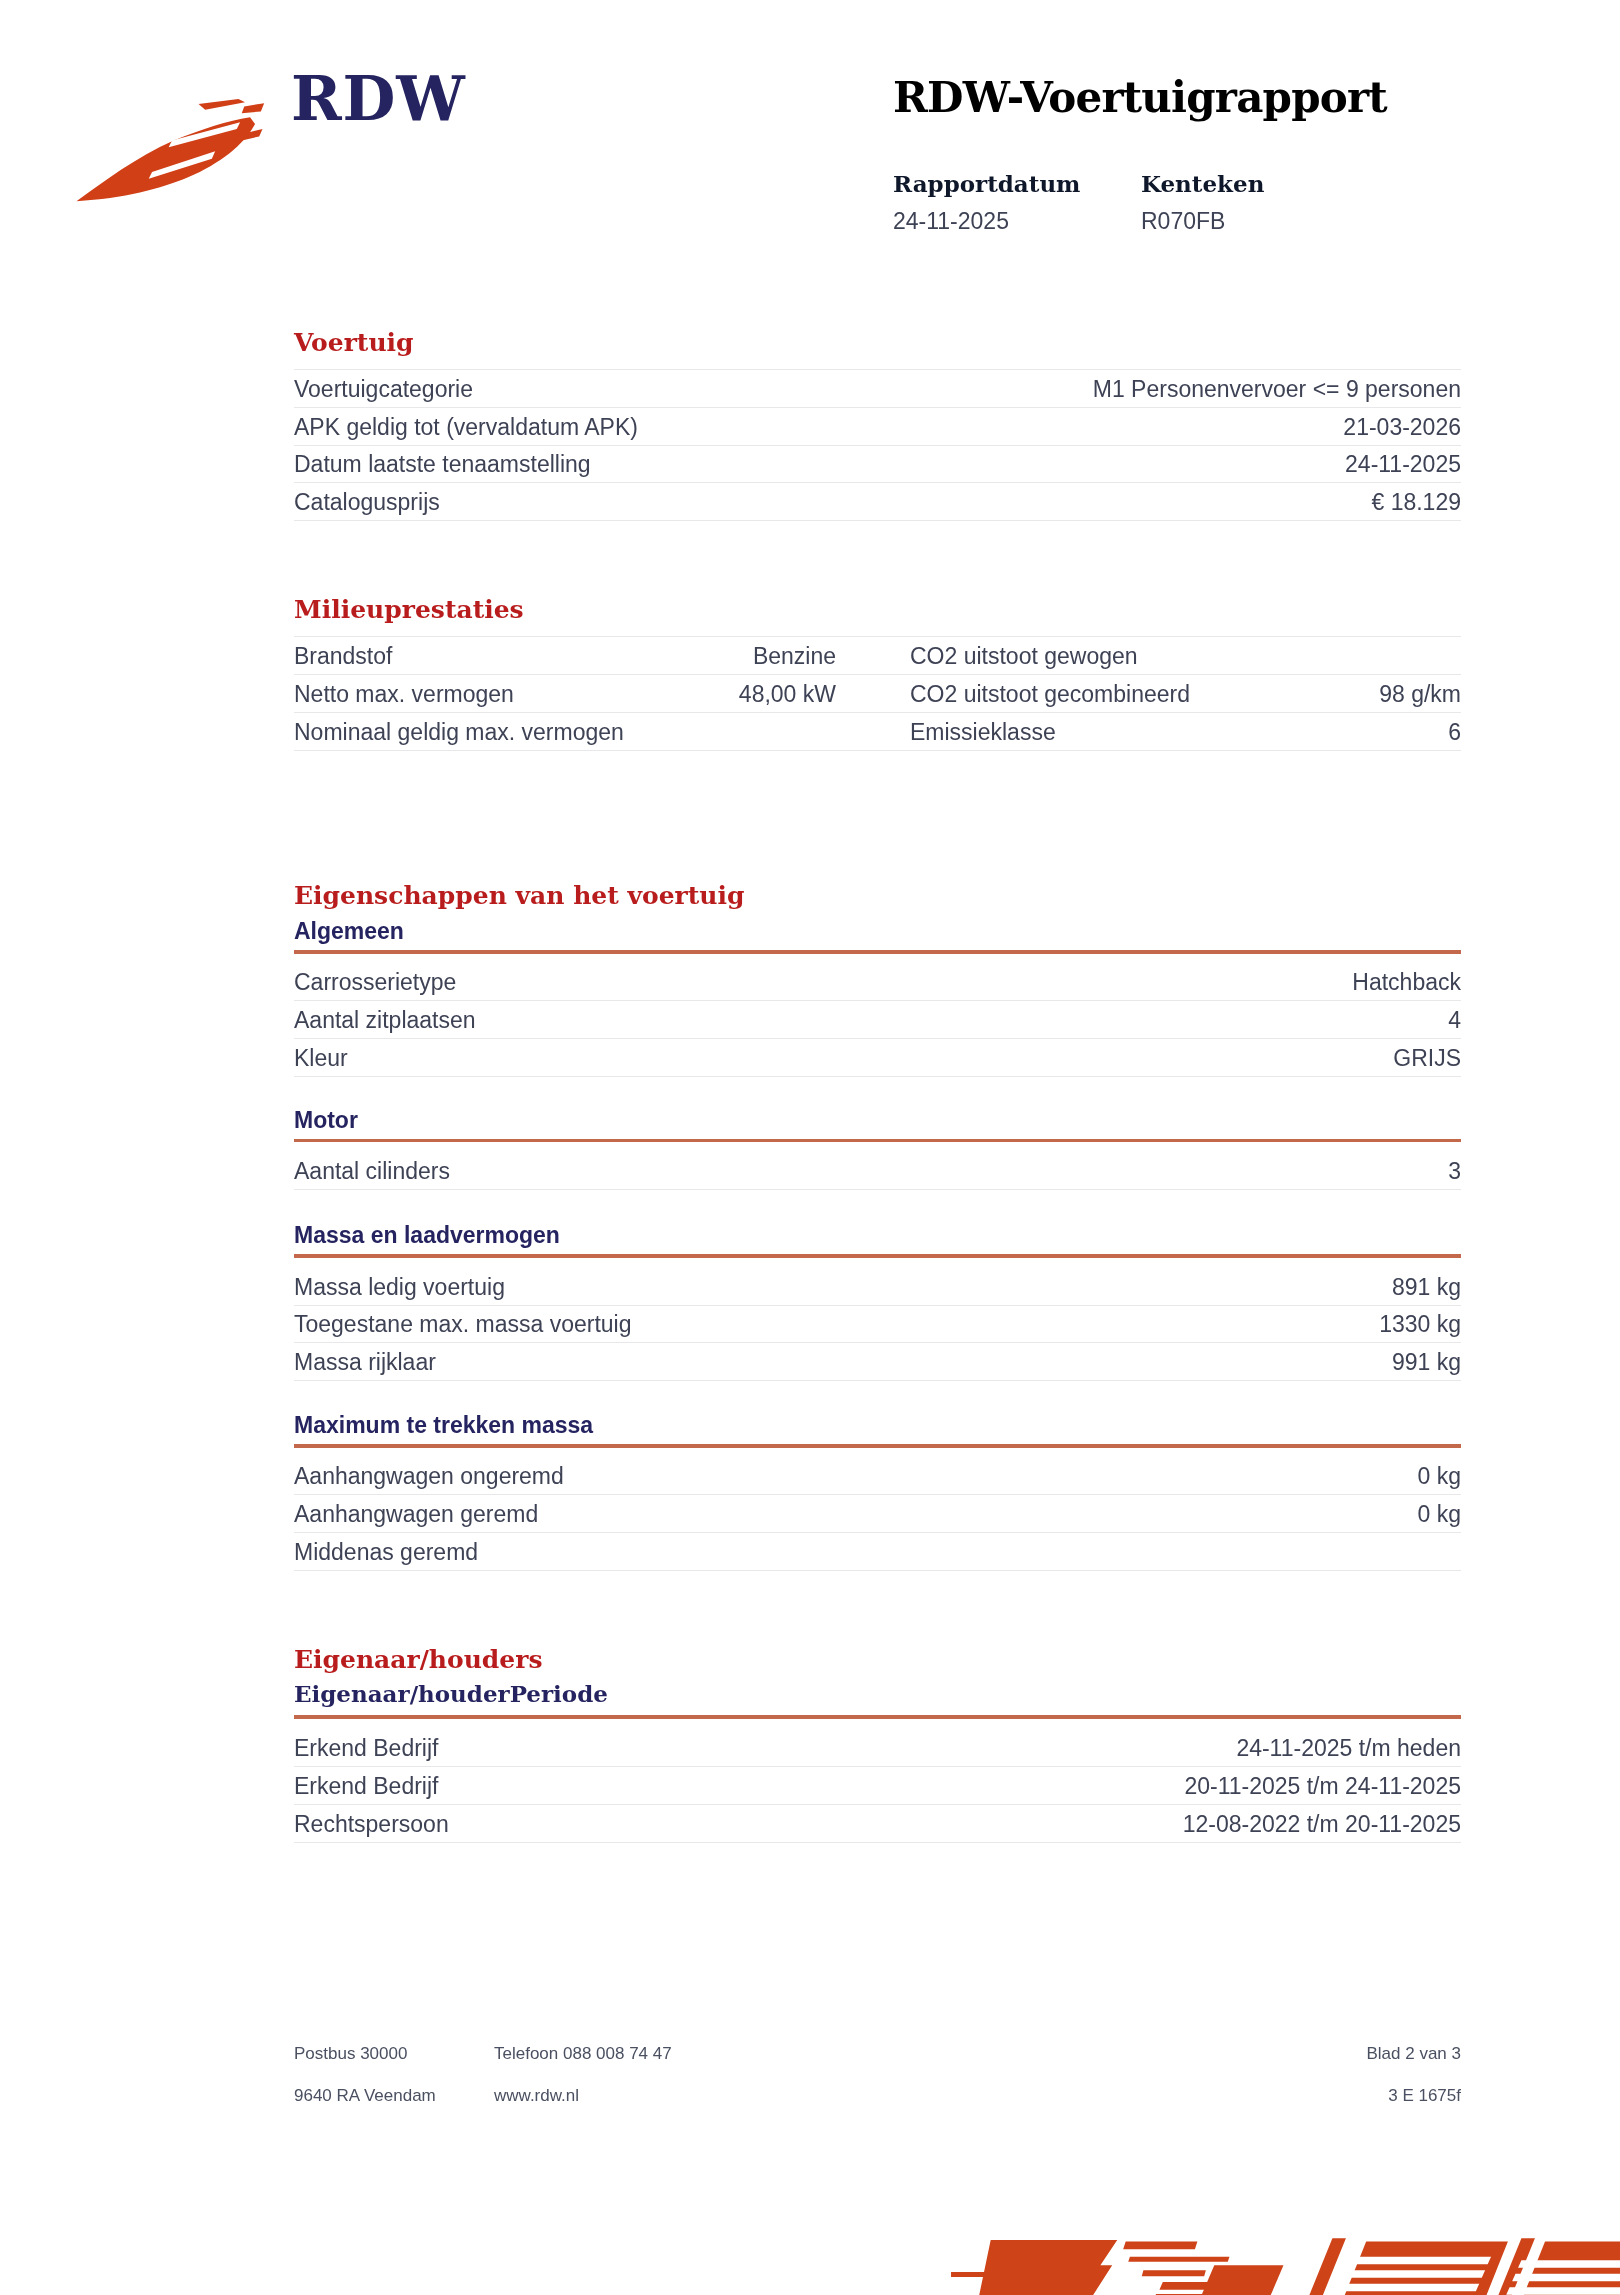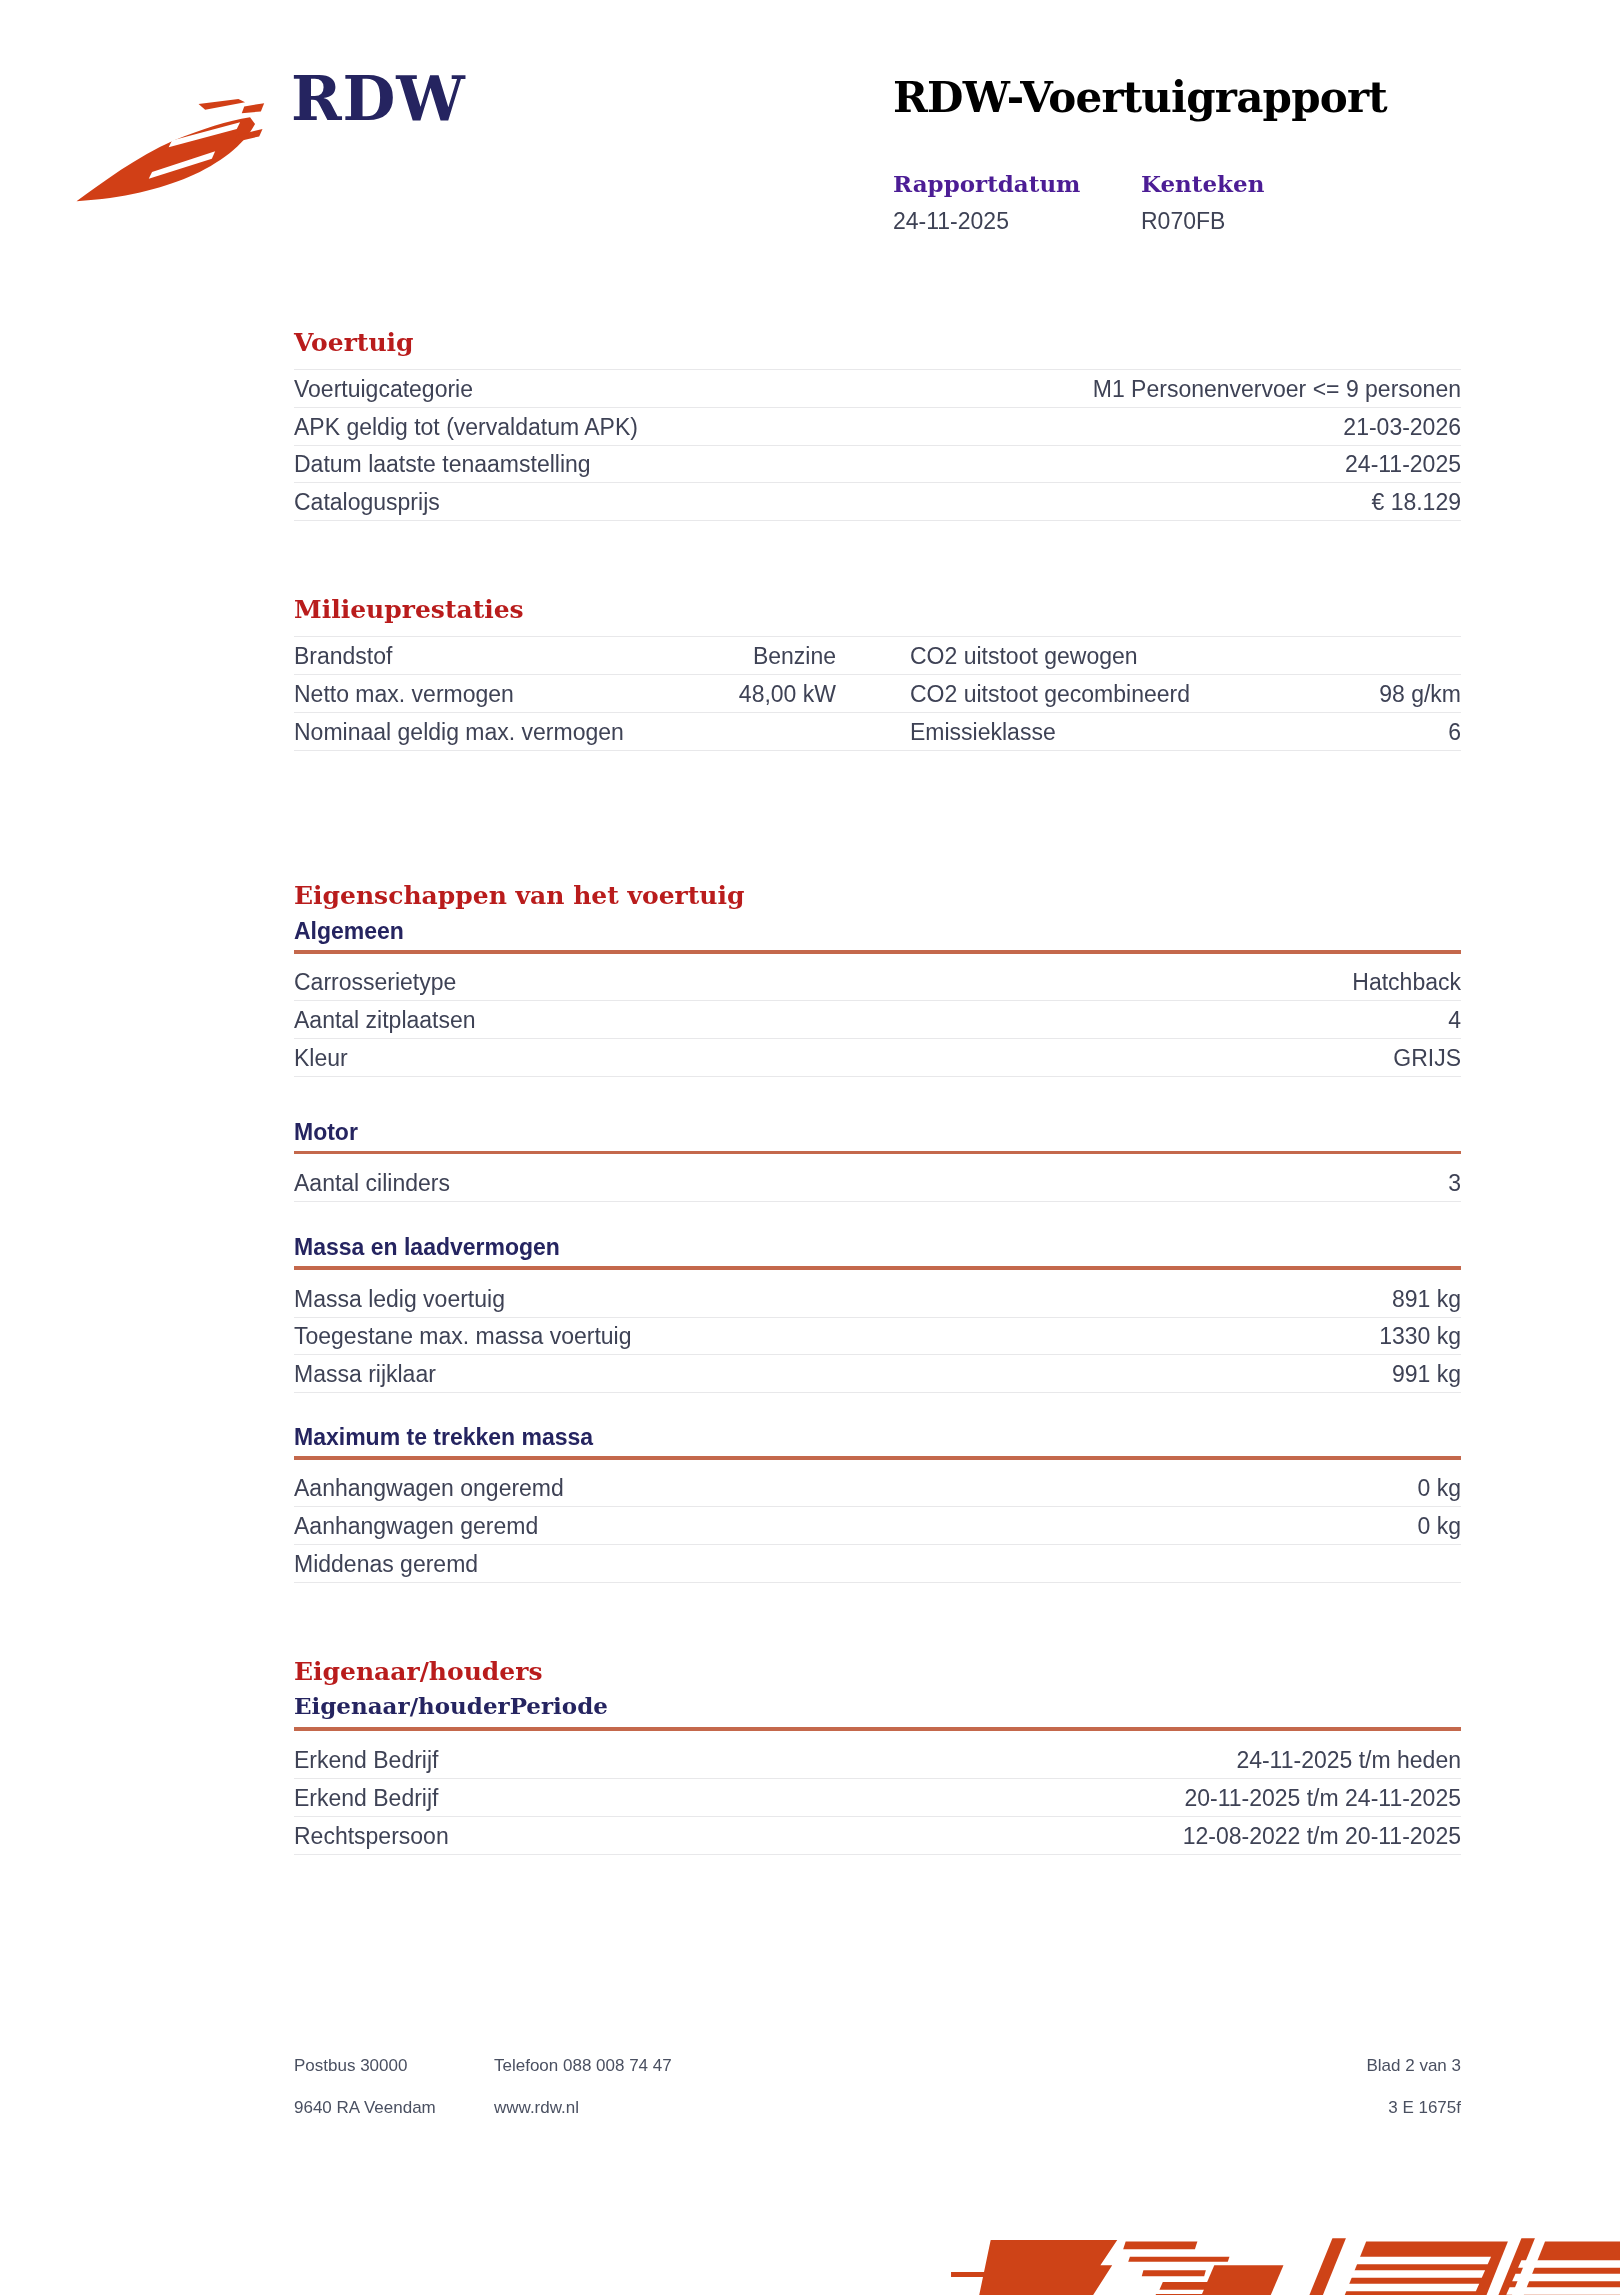--- a/index.html
+++ b/index.html
@@ -21,21 +21,21 @@
   }
   .doc-title{
     position:absolute;left:893px;top:74px;
     font-family:"DejaVu Serif",serif;font-weight:bold;
     font-size:42px;line-height:47px;color:#000000;letter-spacing:-0.8px;
     white-space:nowrap;
   }
   .meta-label{
     position:absolute;top:171px;
     font-family:"DejaVu Serif",serif;font-weight:bold;
-    font-size:23px;line-height:26px;color:#4c1d95;
+    font-size:23px;line-height:26px;color:#0f172a;
   }
   .meta-value{
     position:absolute;top:208px;
     font-size:23px;line-height:26px;color:#3E4255;
   }
   .pos-rapport{left:893px;}
   .pos-kenteken{left:1141px;}
 
   
   .content{position:absolute;left:294px;top:0;width:1167px;}
@@ -63,21 +63,21 @@
     display:grid;grid-template-columns:365px 177px 74px 363px 1fr;
     padding:5.9px 0 5px 0;border-bottom:1.7px solid #E8E8EA;
     font-size:23px;line-height:26px;
   }
   .milieu-row .v{text-align:right;white-space:nowrap;}
 
   #sec-voertuig{margin-top:328px;}
   #sec-milieu{margin-top:74px;}
   #sec-eigenschappen{margin-top:130px;}
   #sub-algemeen{margin-top:8.4px;}
-  #sub-motor{margin-top:42px;}
+  #sub-motor{margin-top:30px;}
   #sub-massa{margin-top:32px;}
   #sub-maximum{margin-top:31px;}
   #sec-eigenaar{margin-top:74px;}
 
   .owner-head{
     display:flex;
     margin-top:6.8px;padding-bottom:8.4px;
     font-family:"DejaVu Serif",serif;font-weight:bold;
     font-size:23px;line-height:26px;color:#252460;
   }

